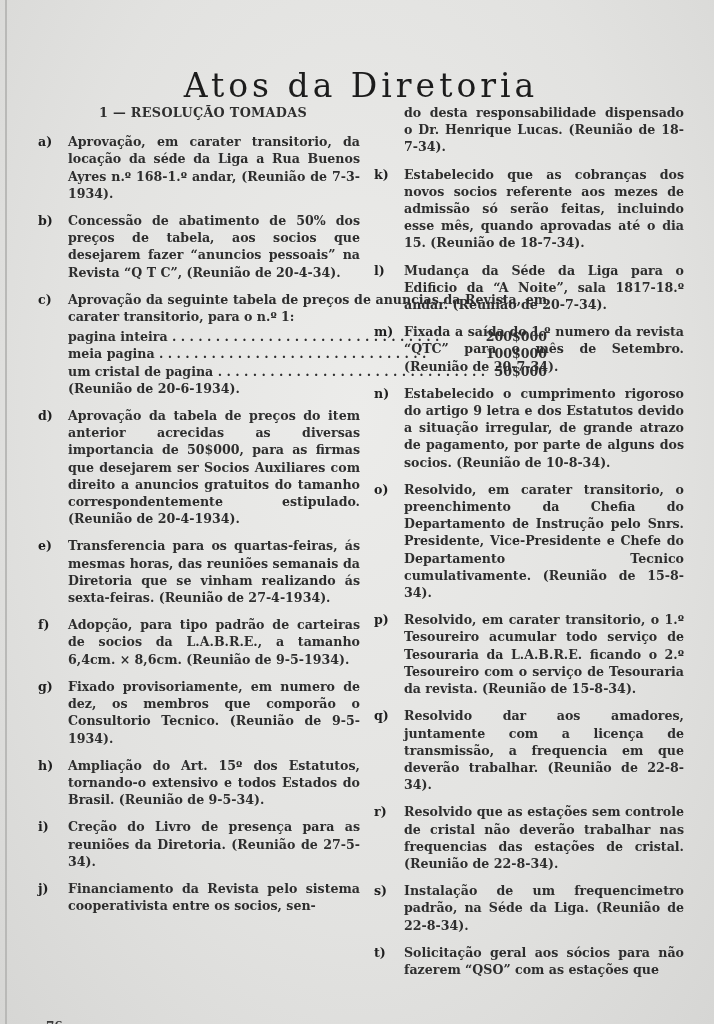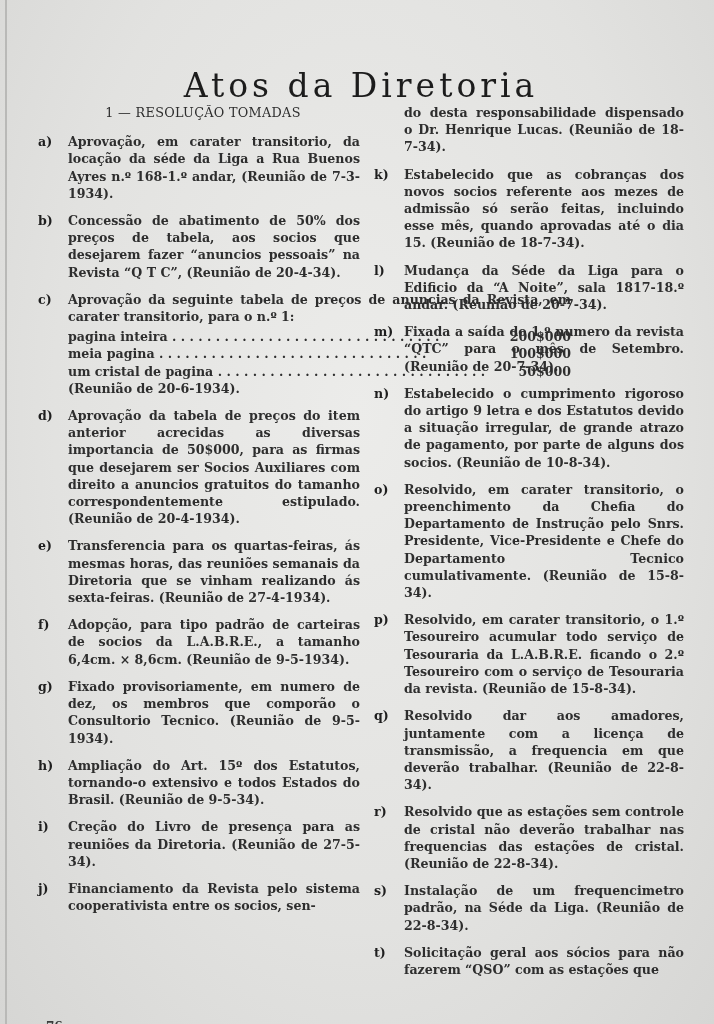--- a/index.html
+++ b/index.html
@@ -24,28 +24,28 @@
       color: #1c1c1c; font-weight: normal; margin-top: 16px;
     }
     .col {
       position: absolute; top: 104px;
       font-size: 12.6px; line-height: 17.2px; font-weight: bold;
       color: #2e2e2e;
     }
     .col.left { left: 38px; width: 322px; }
     .col.right { left: 374px; width: 310px; }
     .section-heading {
-      font-weight: normal; font-size: 12.8px; text-align: center;
+      font-weight: bold; font-size: 12.8px; text-align: center;
       margin: 0 0 12px 0; letter-spacing: 0.3px; padding-left: 8px;
     }
     .item { display: flex; margin-bottom: 10px; }
     .item .lbl { width: 30px; flex: none; font-weight: bold; color: #1e1e1e; }
     .item .txt { flex: 1; text-align: justify; }
     .cont { padding-left: 30px; text-align: justify; margin-bottom: 10px; }
-    .price-row { display: flex; gap: 24px; }
+    .price-row { display: flex; }
     .price-row .pname { flex: 1; white-space: nowrap; overflow: hidden; }
     .price-row .pname::after {
       content: " . . . . . . . . . . . . . . . . . . . . . . . . . . . . . . .";
       letter-spacing: 0px;
     }
     .price-row .pval { flex: none; width: 62px; text-align: right; }
     .page-number {
       position: absolute; left: 46px; top: 1020px;
       font-size: 12px; font-weight: bold; color: #3a3a3a;
     }

